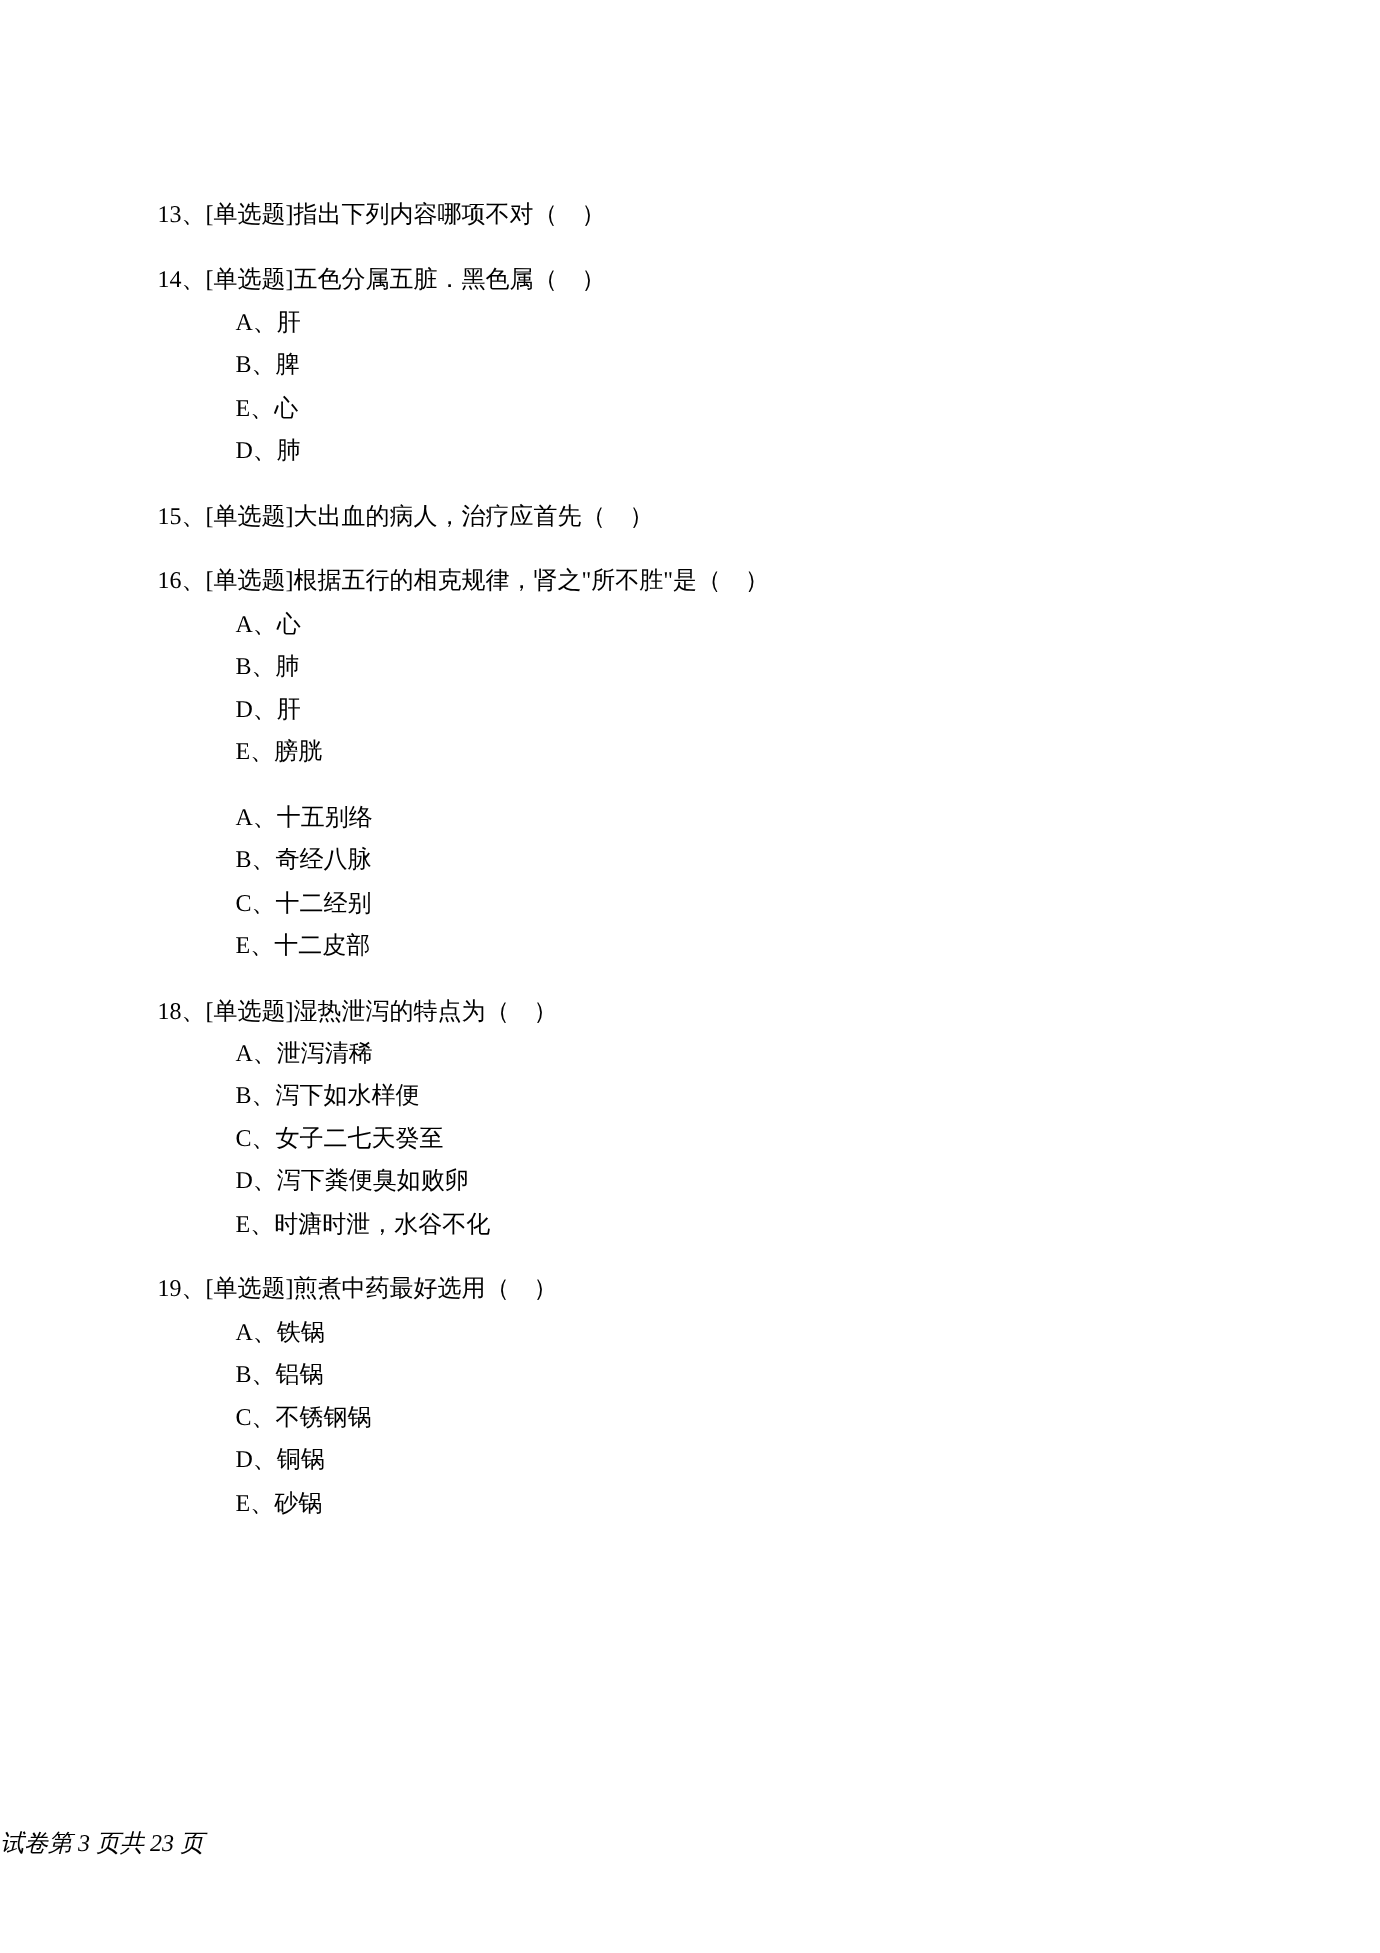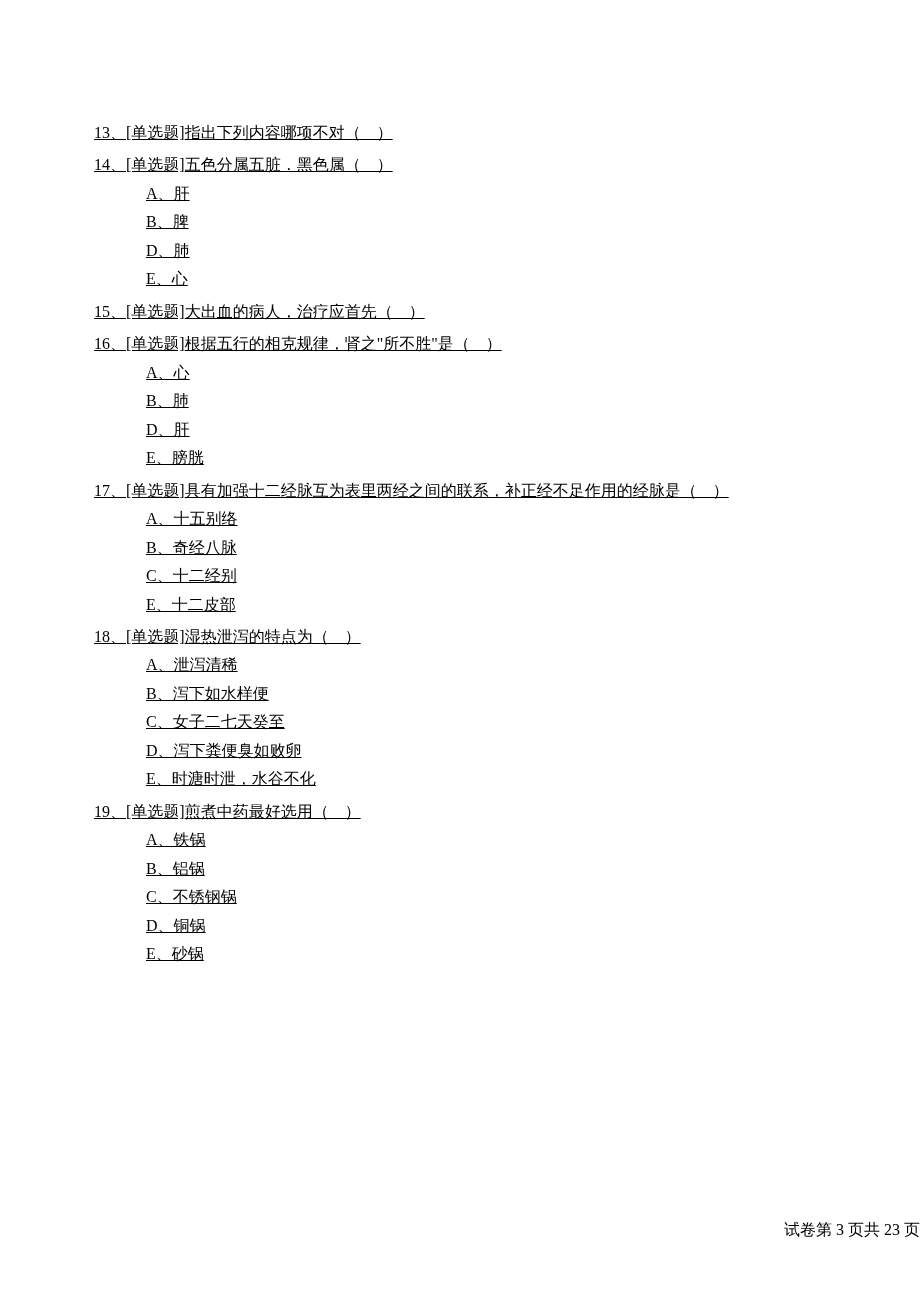--- a/index.html
+++ b/index.html
@@ -8,76 +8,75 @@
       font-family: "SimSun", "宋体", serif;
       font-size: 16px;
       color: #000000;
       line-height: 1.78;
       width: 920px;
       height: 1302px;
       padding: 115px 90px 60px 90px;
       position: relative;
     }
     .question {
-      margin: 4px;
-      text-decoration: underline;
+      margin: 15px;
     }
     .question-stem {
       padding-left: 0;
     }
     .options {
       padding-left: 52px;
     }
     .option {
       display: block;
     }
     .footer {
       position: absolute;
       bottom: 58px;
       left: 0;
       right: 0;
-      text-align: right;
+      text-align: left;
       font-size: 16px;
+      font-style: italic;
     }
   </style>
 </head>
 <body>
 
 <div>
 
   <div class="question">
     <div class="question-stem"><span>13、</span><span>[单选题]</span><span>指出下列内容哪项不对（　）</span></div>
   </div>
 
   <div class="question">
     <div class="question-stem"><span>14、</span><span>[单选题]</span><span>五色分属五脏．黑色属（　）</span></div>
     <div class="options">
       <span class="option">A、肝</span>
       <span class="option">B、脾</span>
+      <span class="option">E、心</span>
       <span class="option">D、肺</span>
-      <span class="option">E、心</span>
     </div>
   </div>
 
   <div class="question">
     <div class="question-stem"><span>15、</span><span>[单选题]</span><span>大出血的病人，治疗应首先（　）</span></div>
   </div>
 
   <div class="question">
     <div class="question-stem"><span>16、</span><span>[单选题]</span><span>根据五行的相克规律，肾之"所不胜"是（　）</span></div>
     <div class="options">
       <span class="option">A、心</span>
       <span class="option">B、肺</span>
       <span class="option">D、肝</span>
       <span class="option">E、膀胱</span>
     </div>
   </div>
 
   <div class="question">
-    <div class="question-stem"><span>17、</span><span>[单选题]</span><span>具有加强十二经脉互为表里两经之间的联系，补正经不足作用的经脉是（　）</span></div>
     <div class="options">
       <span class="option">A、十五别络</span>
       <span class="option">B、奇经八脉</span>
       <span class="option">C、十二经别</span>
       <span class="option">E、十二皮部</span>
     </div>
   </div>
 
   <div class="question">
     <div class="question-stem"><span>18、</span><span>[单选题]</span><span>湿热泄泻的特点为（　）</span></div>

